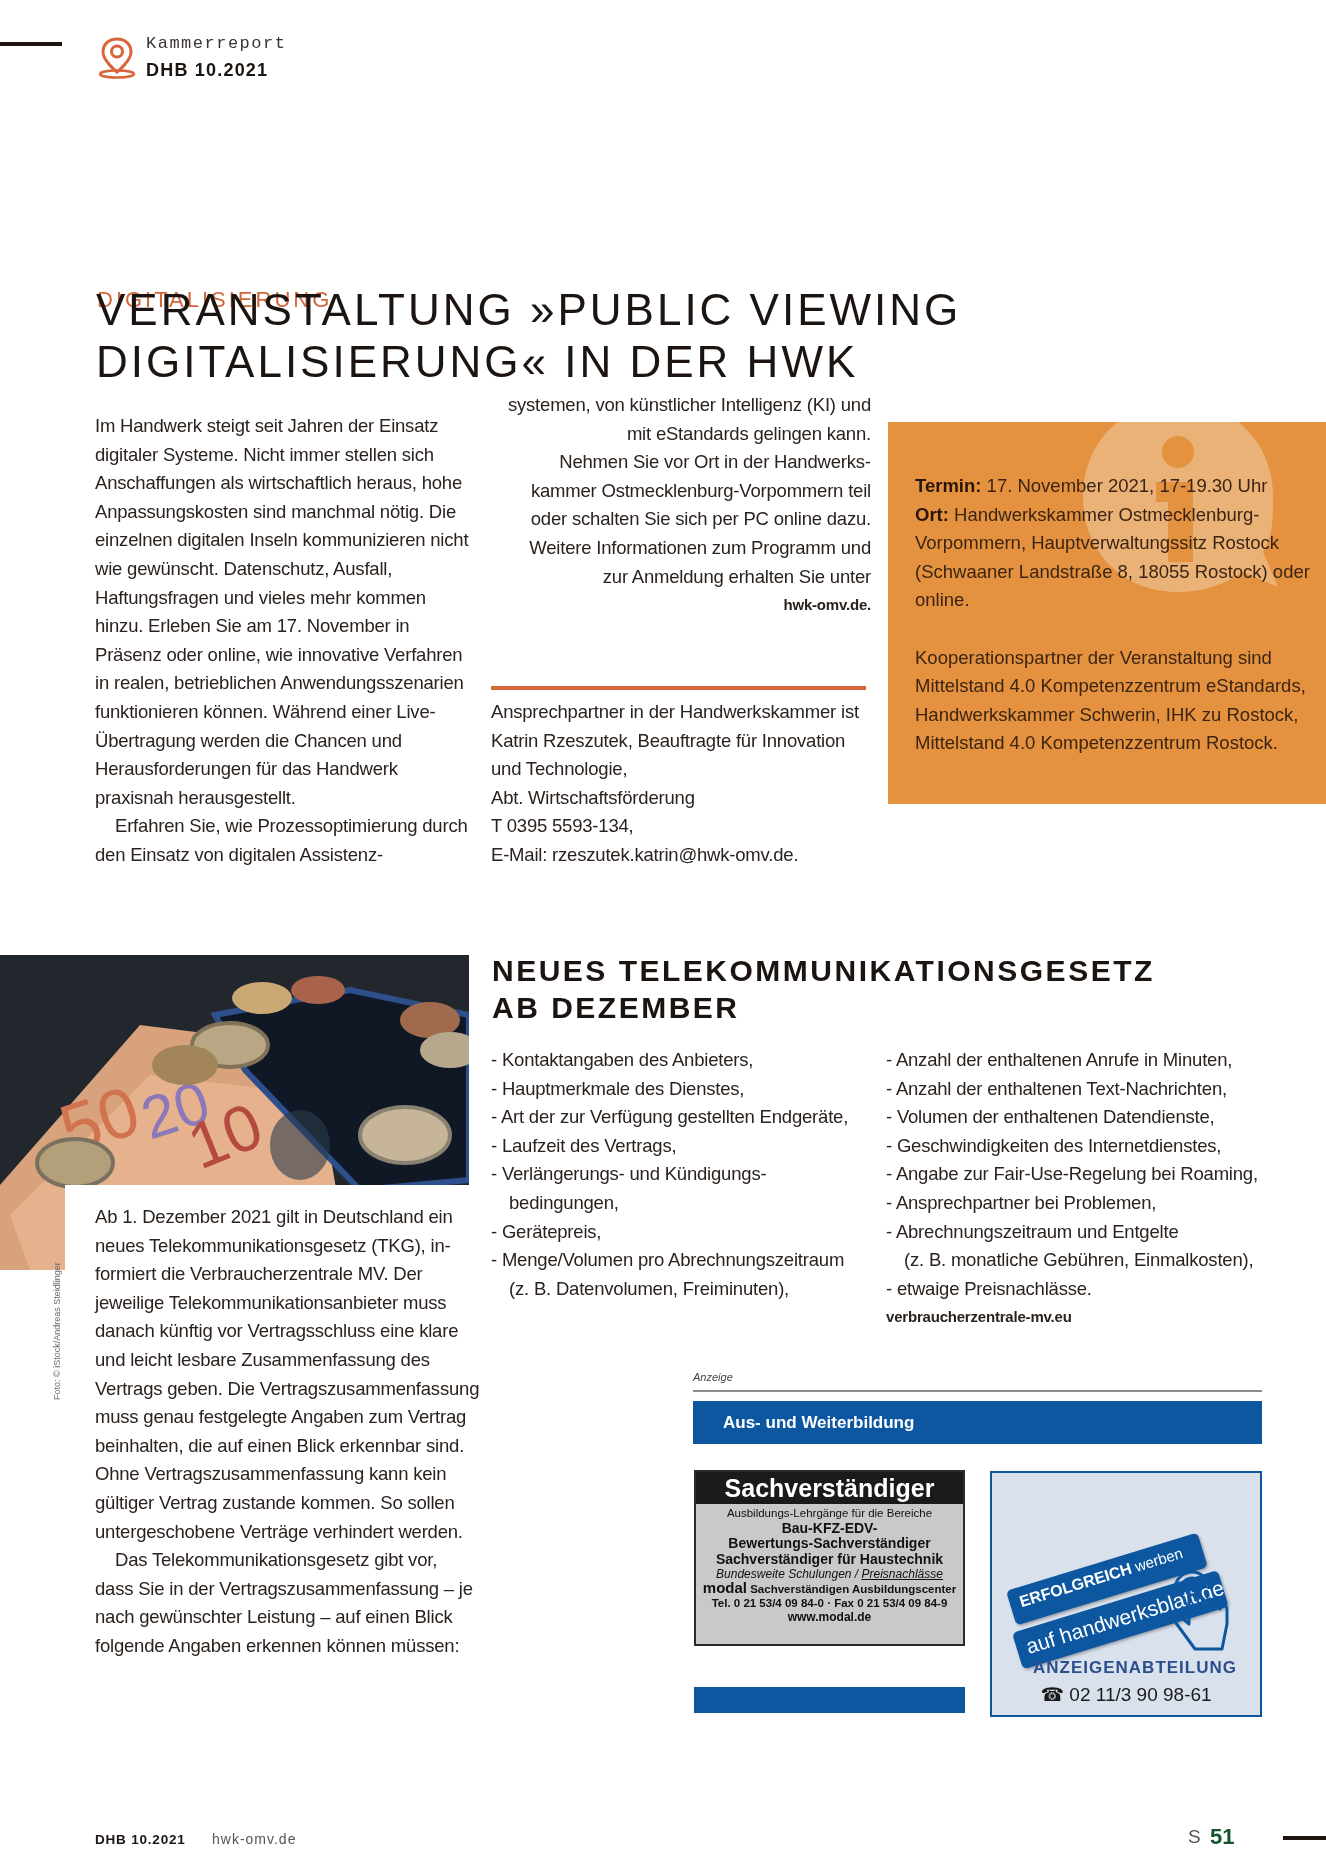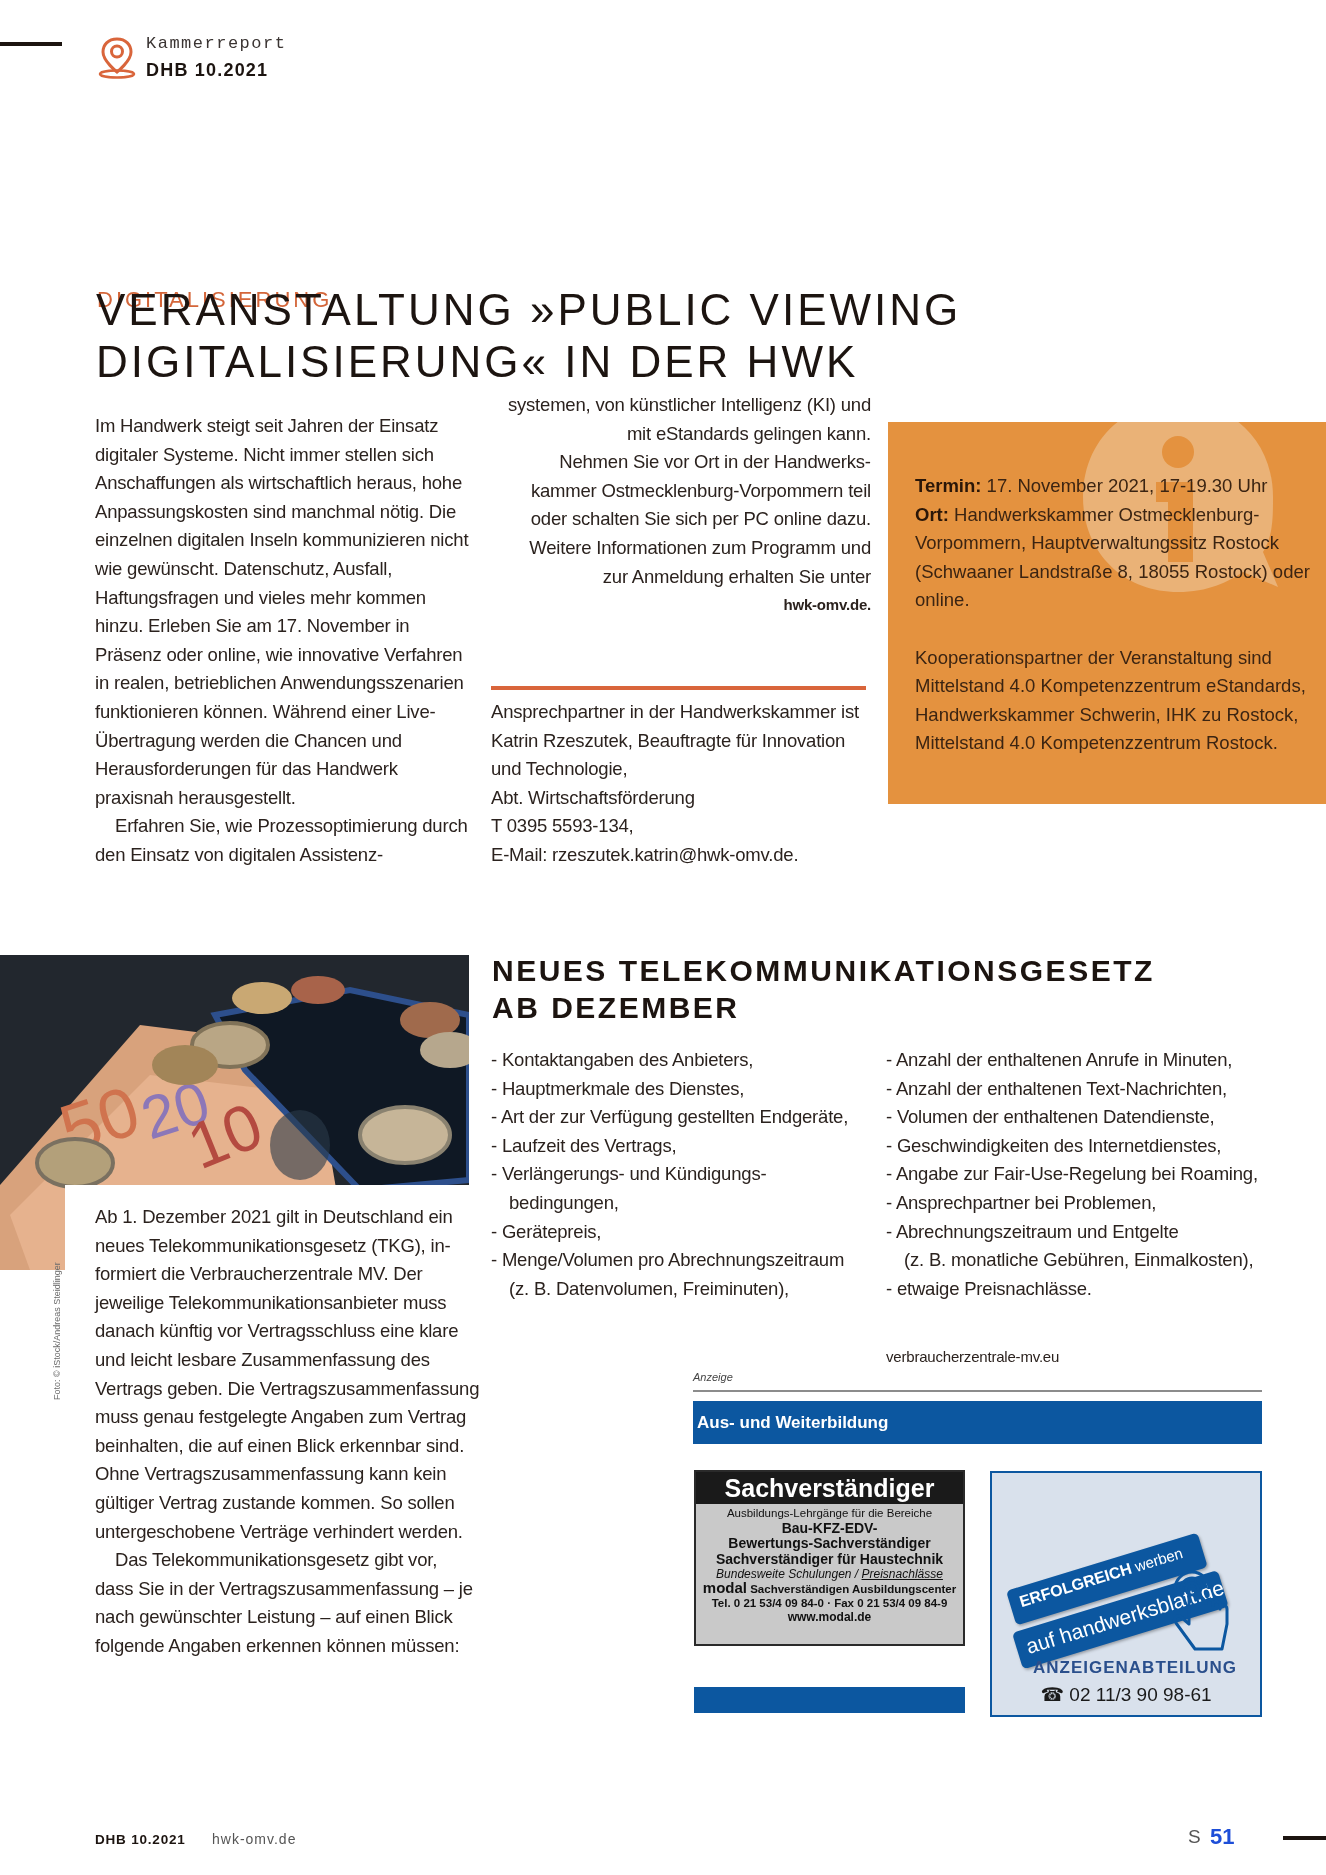--- a/index.html
+++ b/index.html
@@ -33,27 +33,27 @@
   
   .photo { left: 0; top: 955px; width: 469px; height: 315px; overflow: hidden; background: #1f242b; }
   .photo-caption-box { left: 65px; top: 1185px; width: 410px; height: 90px; background: #fff; }
   .credit { left: 50px; top: 1270px; width: 18px; height: 130px; }
   .credit span { display: block; transform: rotate(-90deg); transform-origin: left top; position: absolute; left: 2px; top: 130px; white-space: nowrap; font-size: 9px; color: #6b6b6b; }
 
   .h2 { left: 492px; top: 952px; font-size: 30px; line-height: 37px; font-weight: bold; letter-spacing: 2.5px; color: #1c1410; }
   .col3 { left: 95px; top: 1203px; width: 385px; }
   .list-a { left: 491px; top: 1046px; width: 400px; }
   .list-b { left: 886px; top: 1046px; width: 440px; }
-  .list-b .src { font-weight: normal; font-size: 15px; margin-top: 40px; }
+  .list-b .src { font-weight: bold; font-size: 15px; }
   .list .hang { padding-left: 18px; }
 
   
   .anzeige { left: 693px; top: 1371px; font-size: 11px; font-style: italic; color: #444; }
   .ad-rule { left: 693px; top: 1390px; width: 569px; height: 2px; background: #8c8c8c; }
-  .ad-bar { left: 693px; top: 1401px; width: 569px; height: 43px; background: #0c57a0; color: #fff; font-weight: bold; font-size: 17px; line-height: 43px; padding-left: 4px; }
+  .ad-bar { left: 693px; top: 1401px; width: 569px; height: 43px; background: #0c57a0; color: #fff; font-weight: bold; font-size: 17px; line-height: 43px; padding-left: 30px; }
 
   .sv-ad { left: 694px; top: 1470px; width: 271px; height: 176px; border: 2px solid #2a2a2a; background: #c9c9c9; text-align: center; font-family: "Liberation Sans", sans-serif; color: #111; }
   .sv-title { background: #1a1a1a; color: #fff; font-weight: bold; font-size: 25px; line-height: 32px; }
   .sv-line { font-size: 11.5px; line-height: 13.5px; }
   .sv-big { font-weight: bold; font-size: 14px; line-height: 15.5px; }
   .sv-it { font-style: italic; font-size: 12px; line-height: 14px; }
   .sv-it u { text-decoration: underline; }
   .sv-modal { font-size: 11.5px; font-weight: bold; line-height: 14px; }
   .sv-modal b { font-size: 15px; }
   .sv-tel { font-weight: bold; font-size: 11.5px; line-height: 14px; }
@@ -66,21 +66,21 @@
   .hb-tag2 { left: 20px; top: 160px; width: 215px; height: 38px; padding: 6px 10px; font-size: 21px; }
   .hb-hand { position: absolute; left: 175px; top: 96px; width: 70px; height: 90px; }
   .hb-dept { position: absolute; left: 9px; width: 100%; top: 185px; text-align: center; font-weight: bold; color: #2a4f8c; font-size: 17px; letter-spacing: 1px; }
   .hb-phone { position: absolute; left: 0; width: 100%; top: 210px; text-align: center; color: #1a1a1a; font-size: 19px; }
   .sv-bar-bottom { left: 694px; top: 1687px; width: 271px; height: 26px; background: #0c57a0; }
 
   
   .foot-issue { left: 95px; top: 1832px; font-weight: bold; font-size: 13.5px; letter-spacing: 0.8px; color: #1c1410; }
   .foot-url { left: 212px; top: 1831px; font-size: 14px; letter-spacing: 1px; color: #555; }
   .foot-s { left: 1188px; top: 1826px; font-size: 19px; color: #555; }
-  .foot-num { left: 1210px; top: 1824px; font-size: 22px; font-weight: bold; color: #1d4ed8; }
+  .foot-num { left: 1210px; top: 1824px; font-size: 22px; font-weight: bold; color: #14532d; }
   .foot-rule { left: 1283px; top: 1836px; width: 43px; height: 4px; background: #1c1410; }
 </style>
 </head>
 <body>
 
 <div class="abs top-rule"></div>
 <svg class="abs pin" viewBox="0 0 40 44">
   <path d="M20 3 C11 3 6 9 6 16 C6 25 20 36 20 36 C20 36 34 25 34 16 C34 9 29 3 20 3 Z" fill="none" stroke="#d9653b" stroke-width="3"></path>
   <circle cx="20" cy="15.5" r="5.5" fill="none" stroke="#d9653b" stroke-width="3"></circle>
   <ellipse cx="20" cy="38" rx="17" ry="3.5" fill="none" stroke="#d9653b" stroke-width="2.5"></ellipse>

